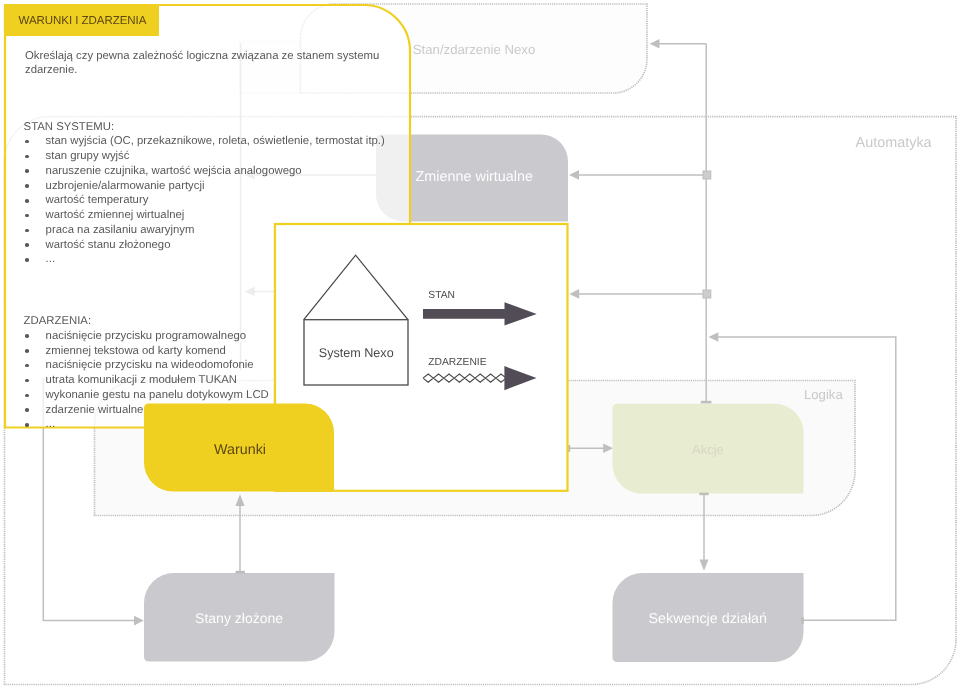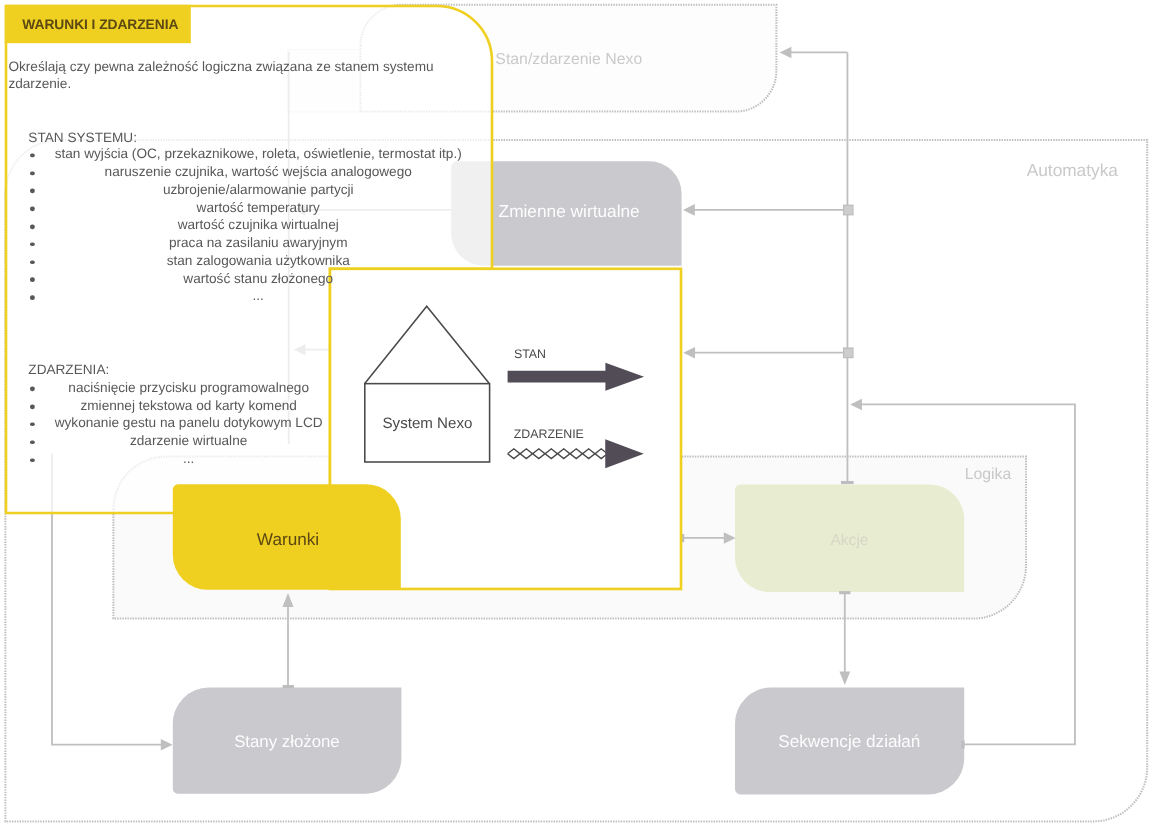--- a/index.html
+++ b/index.html
@@ -2,30 +2,30 @@
 <html><head>
 <meta charset="utf-8">
 <title>Warunki i zdarzenia</title>
 <style>
   html,body{margin:0;padding:0;background:#ffffff;}
   body{width:960px;height:689px;overflow:hidden;font-family:"Liberation Sans",sans-serif;
         -webkit-font-smoothing:antialiased;text-rendering:geometricPrecision;}
   #stage{position:relative;width:960px;height:689px;background:#fff;}
   svg{position:absolute;left:0;top:0;}
   .hdr{position:absolute;left:4px;top:4px;width:155px;height:32.2px;background:#efcf20;}
-  .hdr span{position:absolute;left:14.6px;top:10.6px;font-size:11.5px;font-weight:bold;
+  .hdr span{position:absolute;left:14.6px;top:10.6px;font-size:11.5px;font-weight:normal;
             color:#5c4813;letter-spacing:-0.05px;white-space:nowrap;line-height:13px;}
-  .intro{position:absolute;left:7px;top:48.5px;width:400px;font-size:11.35px;color:#58585a;
+  .intro{position:absolute;left:25px;top:48.5px;width:400px;font-size:11.35px;color:#58585a;
          line-height:14.77px;white-space:nowrap;}
-  .sec{position:absolute;left:23.6px;font-size:11.35px;color:#58585a;}
+  .sec{position:absolute;left:23.6px;font-size:11.35px;color:#58585a;margin-top:12px;}
   #sec-state{top:107.5px;}
   #sec-event{top:302px;}
   .sec-h{line-height:14.77px;white-space:nowrap;}
   .sec ul{margin:0;padding:0;list-style:none;}
-  .sec li{position:relative;padding-left:22px;line-height:14.77px;white-space:nowrap;text-align:center;}
+  .sec li{position:relative;padding-left:22px;line-height:14.77px;white-space:nowrap;}
   .sec li:before{content:"";position:absolute;left:1.9px;top:5.7px;width:3.5px;height:3.5px;
                  border-radius:50%;background:#58585a;}
 </style>
 </head>
 <body>
 
 <div id="stage">
 
   <svg id="bg" width="960" height="689" viewBox="0 0 960 689">
 
@@ -107,36 +107,38 @@
 
   <div class="intro">
       <div>Określają czy pewna zależność logiczna związana ze stanem systemu</div>
       <div>zdarzenie.</div>
     </div>
 
   <div class="sec" id="sec-state">
     <div class="sec-h">STAN SYSTEMU:</div>
     <ul>
         <li>stan wyjścia (OC, przekaznikowe, roleta, oświetlenie, termostat itp.)</li>
+        <li>stan grupy wyjść</li>
         <li>naruszenie czujnika, wartość wejścia analogowego</li>
         <li>uzbrojenie/alarmowanie partycji</li>
         <li>wartość temperatury</li>
-        <li>wartość czujnika wirtualnej</li>
+        <li>wartość zmiennej wirtualnej</li>
         <li>praca na zasilaniu awaryjnym</li>
-        <li>stan zalogowania użytkownika</li>
         <li>wartość stanu złożonego</li>
         <li>...</li>
       </ul>
   </div>
 
   <div class="sec" id="sec-event">
     <div class="sec-h">ZDARZENIA:</div>
     <ul>
         <li>naciśnięcie przycisku programowalnego</li>
         <li>zmiennej tekstowa od karty komend</li>
+        <li>naciśnięcie przycisku na wideodomofonie</li>
+        <li>utrata komunikacji z modułem TUKAN</li>
         <li>wykonanie gestu na panelu dotykowym LCD</li>
         <li>zdarzenie wirtualne</li>
         <li>...</li>
       </ul>
   </div>
 
   <svg id="fg" width="960" height="689" viewBox="0 0 960 689">
 
     <g fill="none" stroke="#4a4a4a" stroke-width="1.3">
       <rect x="304" y="319.7" width="104" height="65.3"></rect>

